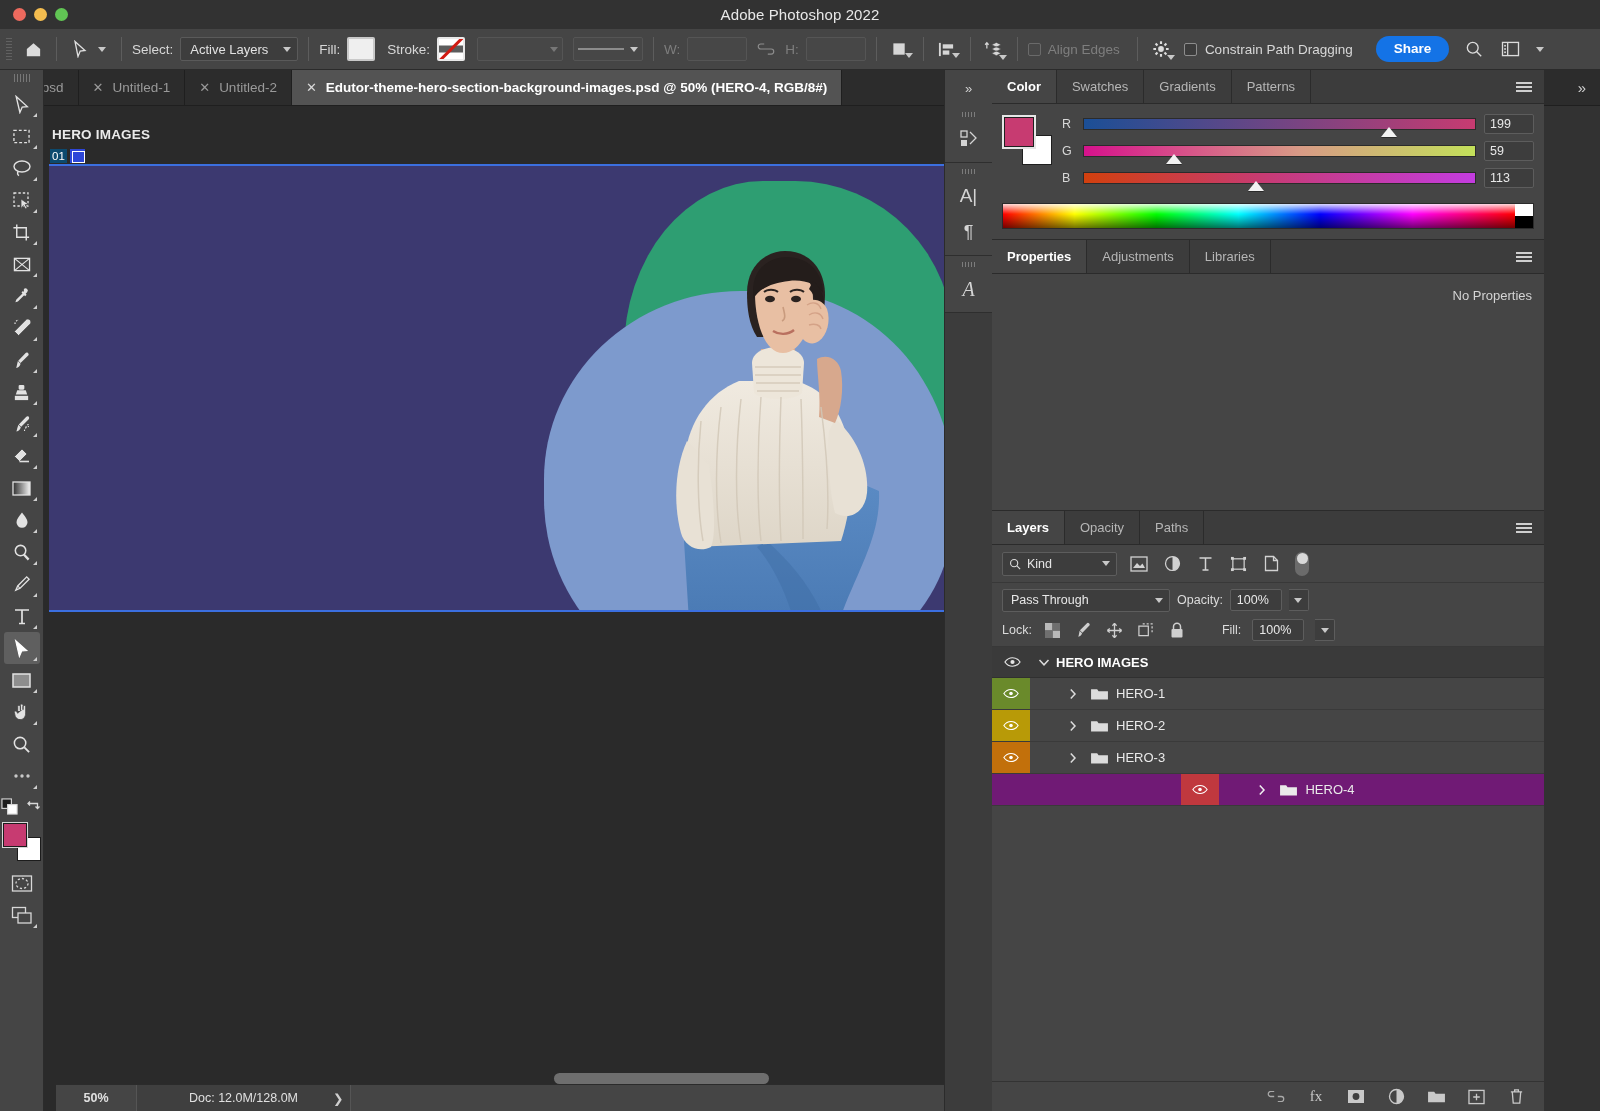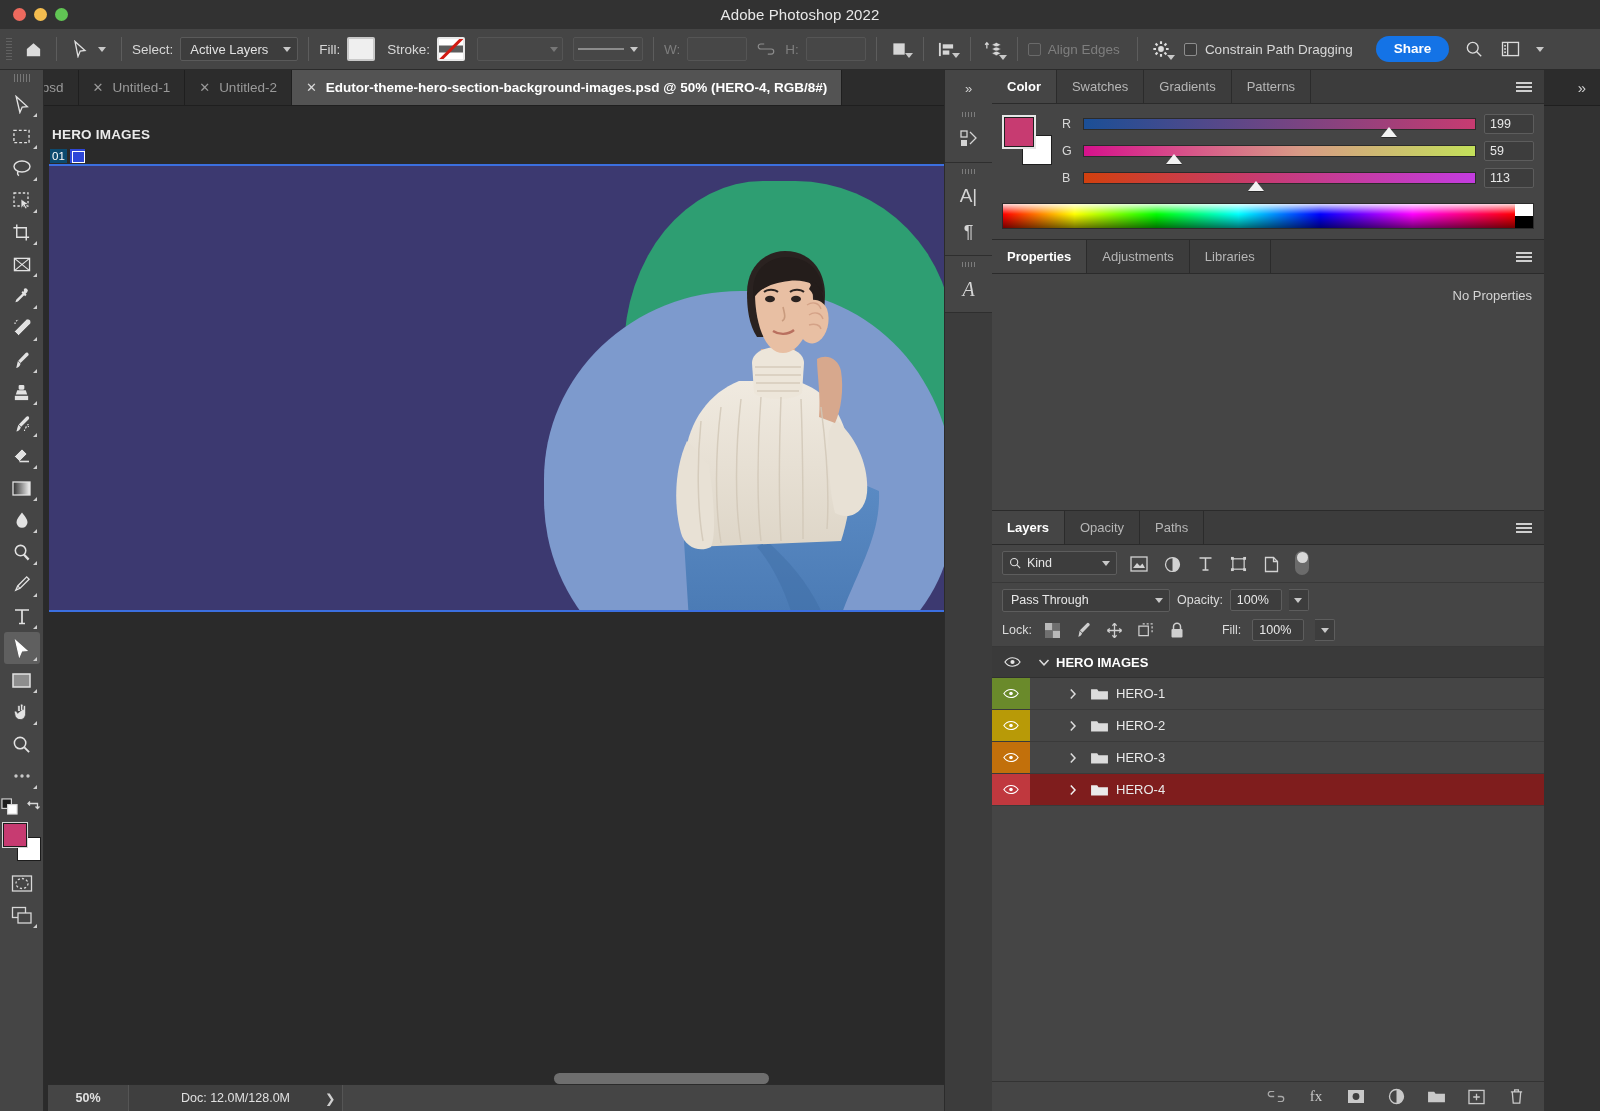--- a/index.html
+++ b/index.html
@@ -186,21 +186,21 @@
     background:#6e6e6e; border-radius:6px;
   }
   .h-scroll {
     position:absolute; left:0; right:18px; bottom:27px; height:11px;
   }
   .h-scroll .thumb {
     position:absolute; left:510px; width:215px; height:11px;
     background:#6e6e6e; border-radius:6px;
   }
   .statusbar {
-    position:absolute; left:4px; right:0; bottom:0; height:27px;
+    position:absolute; left:12px; right:0; bottom:0; height:27px;
     background:#454545; display:flex; align-items:center;
     border-top:1px solid #2b2b2b; font-size:12.5px; color:#e0e0e0;
   }
   .sb-zoom { width:80px; text-align:center; font-weight:bold;}
   .sb-doc { width:215px; text-align:center; background:#3f3f3f;
     height:27px; line-height:27px; border-left:1px solid #555; border-right:1px solid #555;}
   .sb-arrow { margin-left:-18px; color:#cfcfcf; }
 
   
   .rail {
@@ -266,21 +266,21 @@
   .spectrum .wb .w { flex:1; background:#fff; }
   .spectrum .wb .b { flex:1; background:#000; }
 
   
   .props-body { height:236px; background:#454545; padding:14px 12px;text-align:right; }
   .no-props { font-size:13px; color:#d4d4d4; }
 
   
   .layers-panel { flex:1; display:flex; flex-direction:column; background:#454545; min-height:0;}
   .lay-filter {
-    display:flex; align-items:flex-end; gap:11px; padding:7px 10px; height:38px;
+    display:flex; align-items:center; gap:11px; padding:7px 10px; height:38px;
     border-bottom:1px solid #383838;
   }
   .kind-select {
     height:24px; width:115px; background:#3d3d3d; border:1px solid #5d5d5d;
     border-radius:2px; display:flex; align-items:center; gap:6px; padding:0 6px;
     font-size:12.5px; color:#e6e6e6;
   }
   .kind-select .sp { margin-left:auto; }
   .filt-ico { width:22px;height:22px; display:flex;align-items:center;justify-content:center;
     color:#cfcfcf; }
@@ -315,21 +315,21 @@
     display:flex; align-items:center; height:31px; background:#3a3a3a;
     border-bottom:1px solid #303030; cursor:default;
   }
   .group-row .eye { width:40px; display:flex;align-items:center;justify-content:center;}
   .group-row .exp { width:24px; display:flex;align-items:center;justify-content:center; color:#d8d8d8;}
   .group-row .nm { font-size:13px; font-weight:bold; color:#ffffff; }
   .layer-row {
     display:flex; align-items:stretch; height:32px; background:#454545;
     border-bottom:1px solid #3a3a3a; cursor:default;
   }
-  .layer-row.selected { background:#7f1d1d; }
+  .layer-row.selected { background:#701a75;justify-content:center; }
   .lr-color { width:38px; display:flex; align-items:center; justify-content:center; }
   .lr-indent { width:52px; display:flex; align-items:center; justify-content:flex-end; padding-right:5px; color:#d8d8d8;}
   .lr-folder { width:34px; display:flex; align-items:center; justify-content:center;}
   .lr-name { display:flex; align-items:center; font-size:13px; color:#eaeaea; }
   .layers-foot {
     height:30px; background:#454545; border-top:1px solid #333;
     display:flex; align-items:center; justify-content:flex-end; gap:20px; padding-right:18px;
   }
   .foot-ico { width:20px;height:20px;display:flex;align-items:center;justify-content:center;
     color:#b8b8b8; font-size:14px;}

